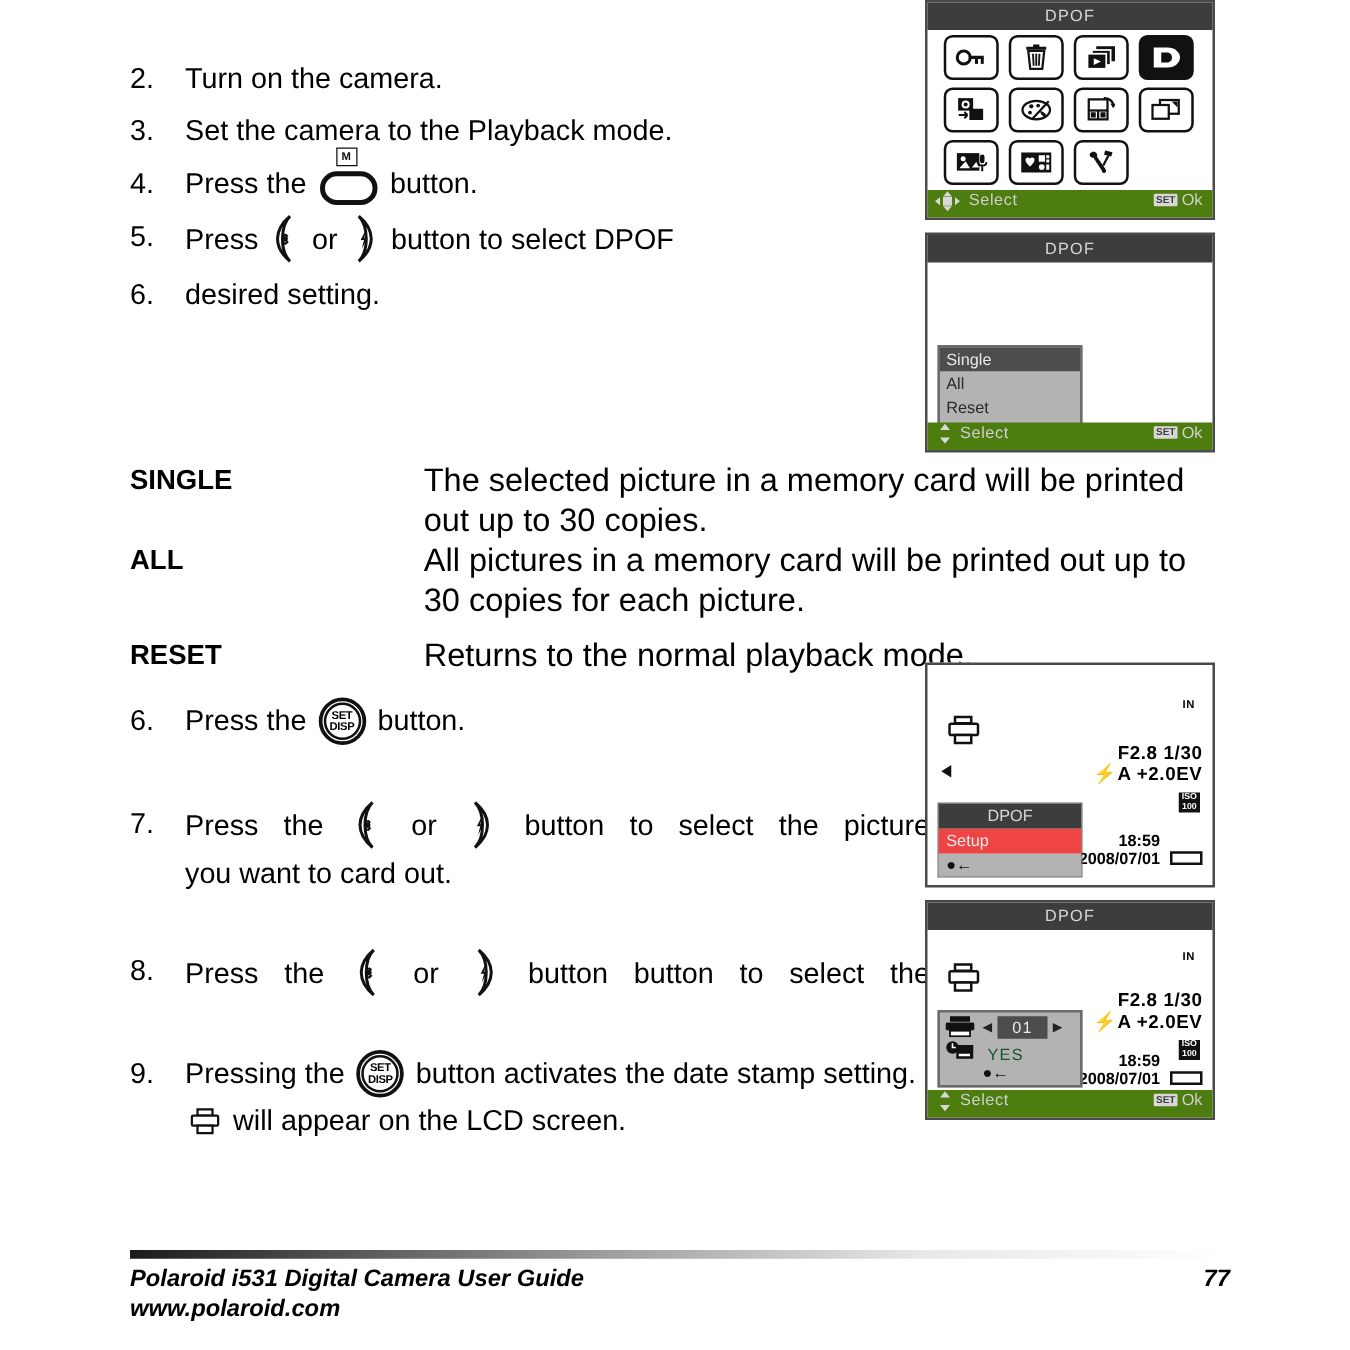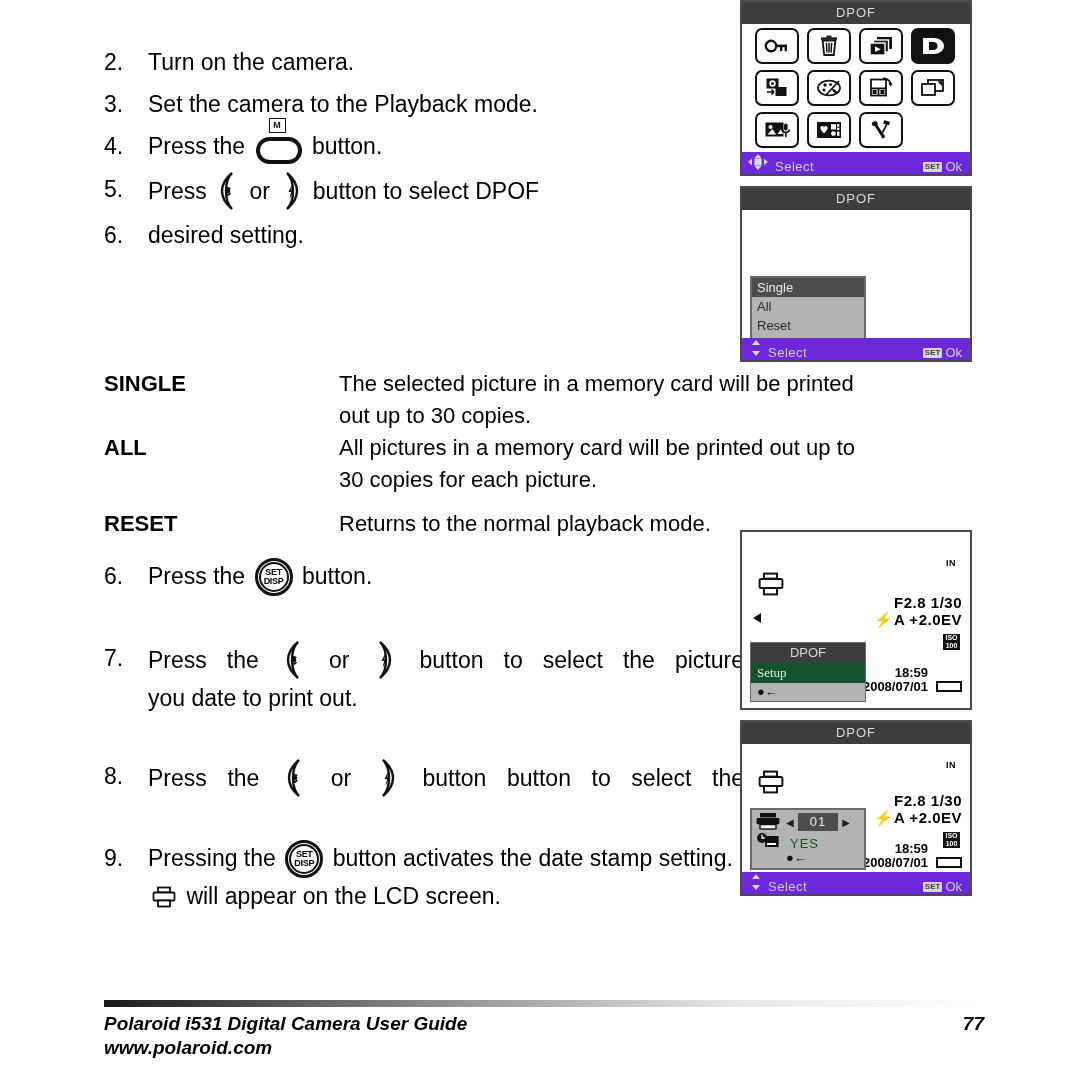--- a/index.html
+++ b/index.html
@@ -19,21 +19,21 @@
   .step .num{width:44px;flex:0 0 44px;font-size:23px;line-height:36px;}
   .step .body{font-size:23px;line-height:36px;flex:1;}
   .step.justify .body{text-align:justify;}
   .step.justify .body > .ln{display:block;}
   .step.justify .ln.j{text-align:justify;text-align-last:justify;}
 
   
   .defs{position:absolute;left:104px;top:368px;width:880px;}
   .defrow{display:flex;align-items:flex-start;margin-bottom:2px;}
   .defterm{width:235px;flex:0 0 235px;font-size:22px;font-weight:bold;line-height:32px;}
-  .defdesc{font-size:22px;line-height:32px;flex:1;}
+  .defdesc{font-size:26px;line-height:32px;flex:1;}
   .defrow.tight{margin-bottom:0;}
 
   
   .steps-bottom{position:absolute;left:104px;top:558px;width:640px;}
   .steps-bottom .step{margin-bottom:0;}
   .gapblock{height:44px;}
   .gapblock2{height:42px;}
 
   
   .ib{display:inline-block;vertical-align:middle;position:relative;}
@@ -74,22 +74,22 @@
   .ico-print{width:24px;height:22px;margin:0 4px;vertical-align:-4px;}
   .ico-print svg{display:block;}
 
   
   .lcd{position:absolute;background:#fff;border:2px solid #4a4a4a;box-sizing:border-box;}
   .lcd .title{
     background:#3d3d3d;color:#d8d8d8;text-align:center;
     font-size:13px;line-height:22px;height:22px;letter-spacing:1px;
   }
   .lcd .status{
-    position:absolute;left:0;right:0;bottom:0;height:22px;background:#6d28d9;
-    display:flex;align-items:flex-end;color:#cfcfcf;font-size:13px;
+    position:absolute;left:0;right:0;bottom:0;height:22px;background:#4d7c0f;
+    display:flex;align-items:flex-start;color:#cfcfcf;font-size:13px;
   }
   .lcd .status .lbl{margin-left:6px;letter-spacing:0.5px;}
   .lcd .status .right{margin-left:auto;display:flex;align-items:center;margin-right:8px;}
   .lcd .status .setbadge{
     background:#d8d8d8;color:#3d3d3d;font-size:8px;font-weight:bold;
     padding:1px 2px;line-height:8px;margin-right:3px;border-radius:1px;letter-spacing:0;
   }
 
   
   #lcd1{left:740px;top:0px;width:232px;height:176px;}
@@ -126,21 +126,21 @@
   #lcd3 .isobox{
     position:absolute;right:10px;top:102px;width:17px;height:16px;background:#111;color:#fff;
     font-size:7px;font-weight:bold;line-height:8px;text-align:center;padding-top:0px;box-sizing:border-box;
   }
   #lcd3 .stamp{position:absolute;right:42px;bottom:14px;text-align:right;}
   #lcd3 .stamp .t{font-size:13px;font-weight:bold;line-height:14px;}
   #lcd3 .stamp .d{font-size:13px;font-weight:bold;line-height:14px;}
   #lcd3 .batt{position:absolute;right:8px;bottom:16px;width:26px;height:11px;border:2px solid #111;box-sizing:border-box;}
   #lcd3 .ovl{position:absolute;left:8px;bottom:6px;width:116px;border:1px solid #6b6b6b;box-sizing:border-box;}
   #lcd3 .ovl .h{background:#3d3d3d;color:#d8d8d8;text-align:center;font-size:13px;line-height:20px;}
-  #lcd3 .ovl .r{background:#14532d;color:#e8e8e8;font-size:13px;line-height:20px;padding:0 6px;font-family:Liberation Serif, serif;}
+  #lcd3 .ovl .r{background:#ef4444;color:#e8e8e8;font-size:13px;line-height:20px;padding:0 6px;}
   #lcd3 .ovl .b{background:#b3b3b3;font-size:13px;line-height:18px;padding:0 6px;color:#111;}
 
   
   #lcd4{left:740px;top:720px;width:232px;height:176px;}
   #lcd4 .inlbl{position:absolute;right:14px;top:38px;font-size:9px;font-weight:bold;letter-spacing:0.5px;}
   #lcd4 .printglyph{position:absolute;left:16px;top:48px;}
   #lcd4 .exif{position:absolute;right:8px;top:70px;text-align:right;}
   #lcd4 .exif .l1{font-size:15px;font-weight:bold;line-height:17px;letter-spacing:0.5px;}
   #lcd4 .exif .l2{font-size:15px;font-weight:bold;line-height:17px;letter-spacing:0.5px;}
   #lcd4 .isobox{
@@ -290,21 +290,21 @@
           </span>
           <span>or</span>
           <span class="ib btn-rock">
             <svg viewBox="0 0 24 40" width="24" height="40">
               <path d="M8 2 C16 10 16 30 8 38 C14 33 18 28 18 20 C18 12 14 7 8 2 Z" fill="#fff" stroke="#111" stroke-width="2.4"></path>
               <path d="M13.5 13 L9.5 21 L12.2 21 L10.4 28 L15 19.4 L12.3 19.4 Z" fill="#111"></path>
             </svg>
           </span>
           <span>button to select the picture</span>
         </span>
-        <span class="ln">you date to print out.</span>
+        <span class="ln">you want to card out.</span>
       </div>
     </div>
 
     <div class="gapblock2"></div>
 
     <div class="step justify">
       <div class="num">8.</div>
       <div class="body">
         <span class="ln j">
           <span>Press the</span>

